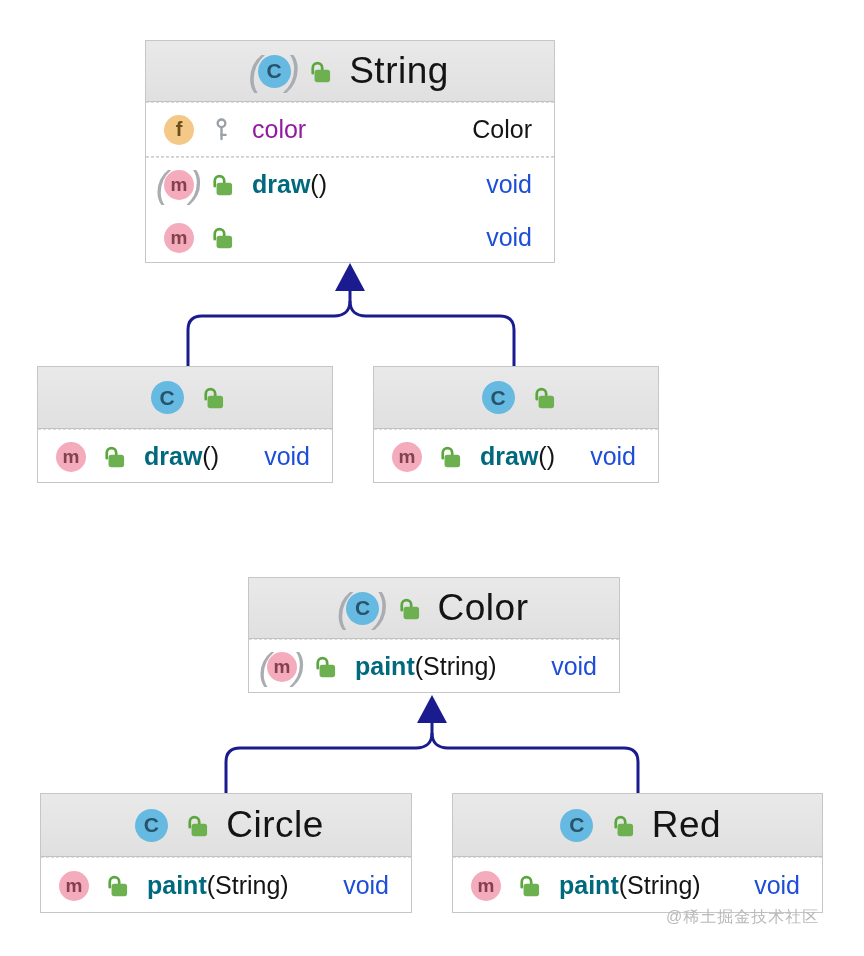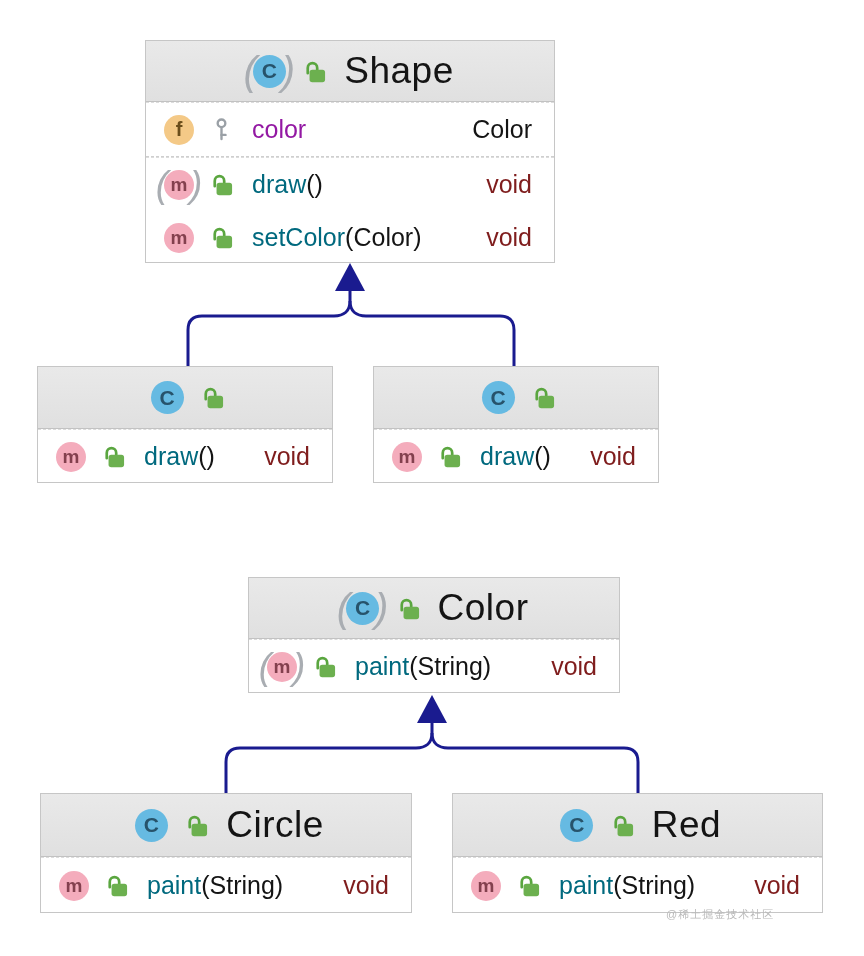--- a/index.html
+++ b/index.html
@@ -40,28 +40,28 @@
   .circ{
     display:inline-flex;align-items:center;justify-content:center;
     border-radius:50%;flex:none;user-select:none;
   }
   .circ-class{width:33px;height:33px;background:#66bae2;color:#27536b;font-size:21px;font-weight:600;}
   .circ-method{width:30px;height:30px;background:#f4acbc;color:#83404e;font-size:19px;font-weight:600;}
   .circ-field{width:30px;height:30px;background:#f4c987;color:#6a4d1b;font-size:20px;font-weight:700;}
   .vis-icon{width:27px;height:27px;flex:none;margin-left:6px;}
   .hdr-vis{margin-left:9px;}
   .sig{margin-left:17px;white-space:nowrap;}
-  .member-name{color:#00697e;}
+  .member-name{color:#00697e;font-weight:bold;}
   .field-name{color:#9318a3;}
   .plain{color:#141414;}
-  .ret-type{margin-left:auto;color:#7f1d1d;white-space:nowrap;}
+  .ret-type{margin-left:auto;color:#1d4ed8;white-space:nowrap;}
   .field-type{margin-left:auto;color:#141414;white-space:nowrap;}
   
   .watermark{
-    position:absolute;left:666px;top:907px;font-size:11px;color:#b9b9b9;
+    position:absolute;left:666px;top:907px;font-size:16px;color:#b9b9b9;
     letter-spacing:1px;white-space:nowrap;
   }
   .defs-holder{position:absolute;width:0;height:0;overflow:hidden;}
 </style>
 </head>
 <body>
 
 <svg class="defs-holder" aria-hidden="true">
   <defs>
     <symbol id="sym-lock" viewBox="0 0 24 24">
@@ -96,21 +96,21 @@
   <div class="class-box" style="left:145px;top:40px;width:410px;height:223px;">
     <div class="box-header hd60">
       <span class="icon-wrap">
           <i class="paren">(</i>
           <span class="circ circ-class">C</span>
           <i class="paren">)</i>
         </span>
       <svg class="vis-icon hdr-vis">
           <use href="#sym-lock"></use>
         </svg>
-      <span class="class-title">Shape</span>
+      <span class="class-title">String</span>
     </div>
     <div class="compartment fields-compartment">
       <div class="row rw53">
         <span class="icon-wrap">
             <span class="circ circ-field">f</span>
           </span>
         <svg class="vis-icon">
             <use href="#sym-key"></use>
           </svg>
         <span class="sig"><span class="field-name">color</span></span>
@@ -130,21 +130,20 @@
         <span class="sig"><span class="member-name">draw</span><span class="plain">()</span></span>
         <span class="ret-type">void</span>
       </div>
       <div class="row rw53">
         <span class="icon-wrap">
             <span class="circ circ-method">m</span>
           </span>
         <svg class="vis-icon">
             <use href="#sym-lock"></use>
           </svg>
-        <span class="sig"><span class="member-name">setColor</span><span class="plain">(Color)</span></span>
         <span class="ret-type">void</span>
       </div>
     </div>
   </div>
 
   <div class="class-box" style="left:37px;top:366px;width:296px;height:117px;">
     <div class="box-header hd61">
       <span class="icon-wrap">
           <span class="circ circ-class">C</span>
         </span>

